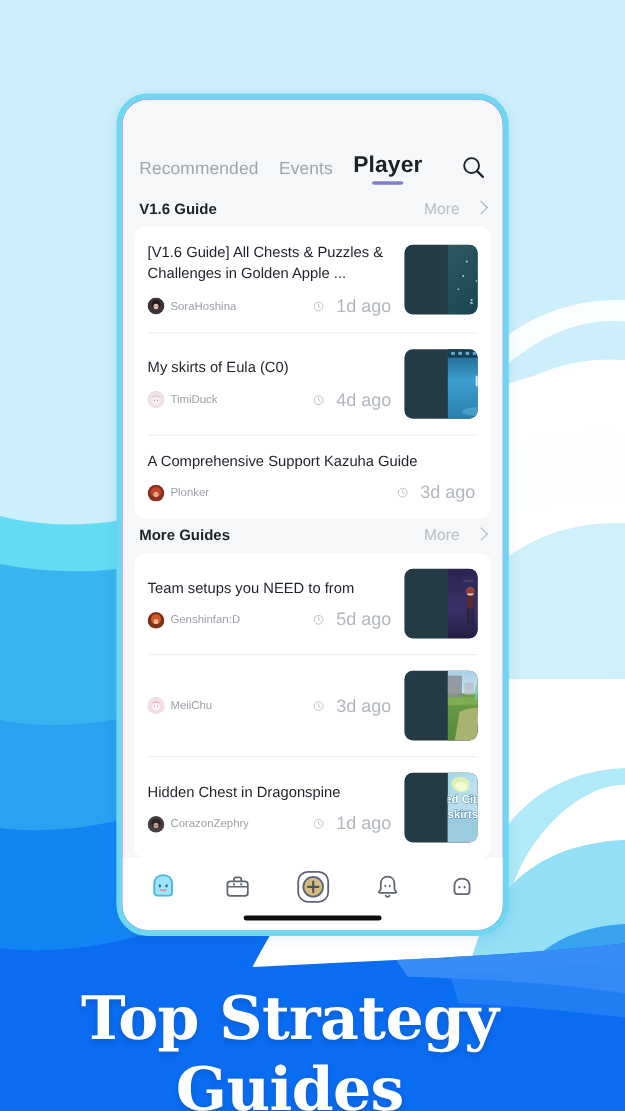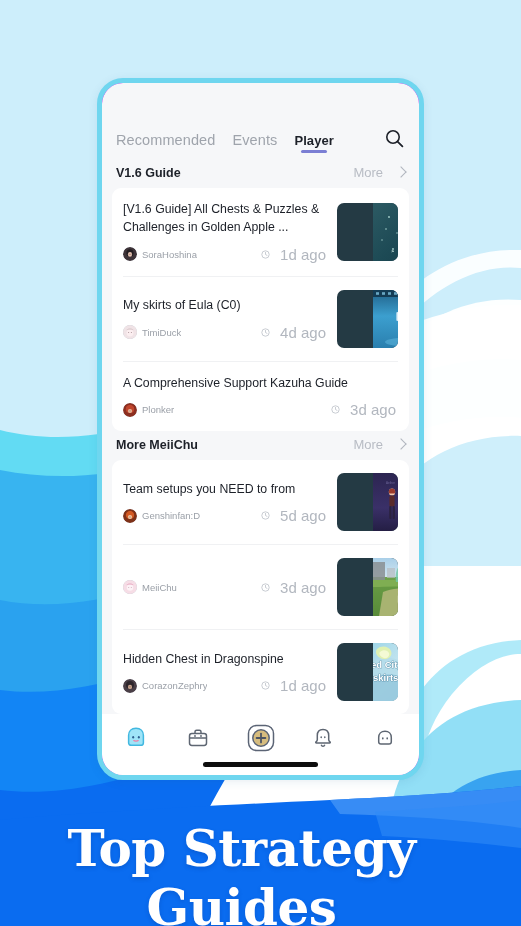--- a/index.html
+++ b/index.html
@@ -54,21 +54,21 @@
     position: relative;
     font-size: 14.5px;
     color: #9fa4ac;
     letter-spacing: .1px;
     padding-bottom: 5px;
     white-space: nowrap;
   }
   .tab.active {
     color: #1d2129;
     font-weight: bold;
-    font-size: 13px;
+    font-size: 19px;
   }
   .tab.active .tab-underline {
     position: absolute;
     left: 50%; transform: translateX(-50%);
     bottom: 0;
     width: 26px; height: 3.5px;
     border-radius: 2px;
     background: #7b7fd4;
   }
   .search-btn {
@@ -456,21 +456,21 @@
                 </svg>
                 <span>3d ago</span>
               </span>
             </div>
           </div>
         </div>
 
       </div>
 
       <div class="section-head">
-        <div class="section-title">More MeiiChu</div>
+        <div class="section-title">More Guides</div>
         <div class="section-more">
           <span>More</span>
           <span class="chev"></span>
         </div>
       </div>
 
       <div class="card">
 
         <div class="guide-row">
           <div class="guide-main">

